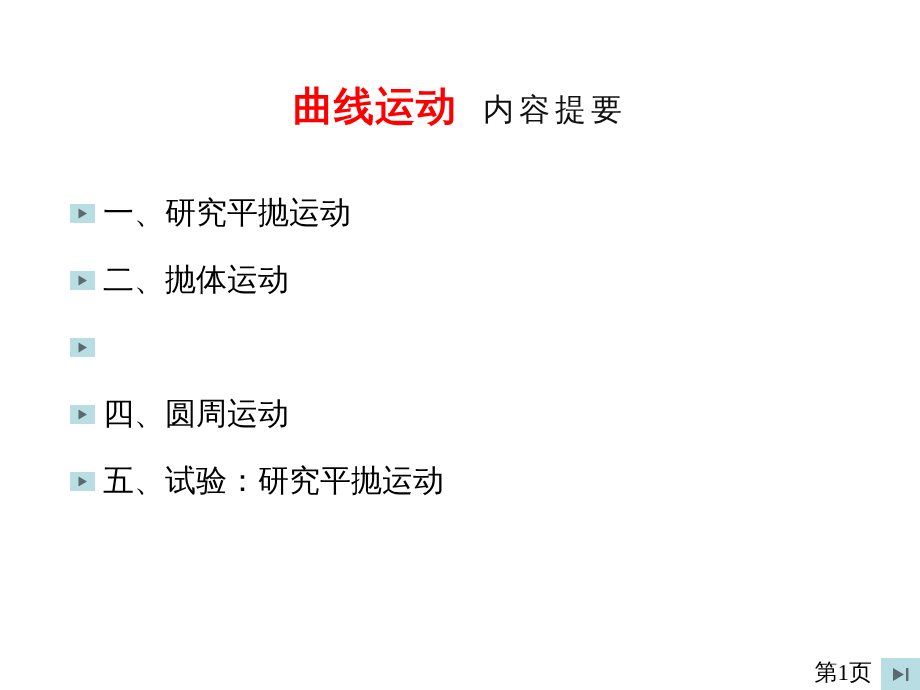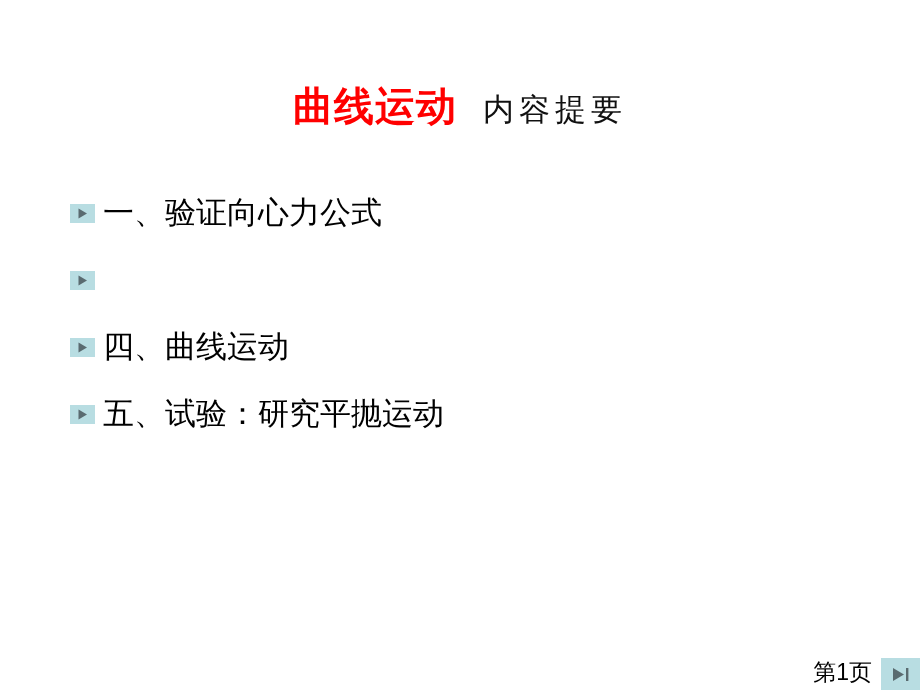--- a/index.html
+++ b/index.html
@@ -88,21 +88,21 @@
     line-height: 1.15;
     letter-spacing: 0px;
     white-space: nowrap;
   }
 
   
   .page-label {
     position: absolute;
     right: 48px;
     bottom: 6px;
-    font-family: Liberation Sans, sans-serif;
+    font-family: Liberation Serif, serif;
     font-size: 23px;
     color: #000000;
     line-height: 1;
     white-space: nowrap;
   }
 
   .nav-button {
     position: absolute;
     right: 0px;
     bottom: 0px;
@@ -128,39 +128,47 @@
   </div>
 
   <div class="outline">
 
     <div class="outline-item">
       <span class="bullet-box">
         <svg width="13" height="13" viewBox="0 0 13 13" aria-hidden="true">
           <polygon points="2.5,1.5 11,6.5 2.5,11.5" fill="#5a6b70"></polygon>
         </svg>
       </span>
-      <span class="outline-text">一、验证向心力公式</span>
+      <span class="outline-text">一、研究平抛运动</span>
     </div>
 
+    <div class="outline-item">
+      <span class="bullet-box">
+        <svg width="13" height="13" viewBox="0 0 13 13" aria-hidden="true">
+          <polygon points="2.5,1.5 11,6.5 2.5,11.5" fill="#5a6b70"></polygon>
+        </svg>
+      </span>
+      <span class="outline-text">二、抛体运动</span>
+    </div>
 
     <div class="outline-item">
       <span class="bullet-box">
         <svg width="13" height="13" viewBox="0 0 13 13" aria-hidden="true">
           <polygon points="2.5,1.5 11,6.5 2.5,11.5" fill="#5a6b70"></polygon>
         </svg>
       </span>
     </div>
 
     <div class="outline-item">
       <span class="bullet-box">
         <svg width="13" height="13" viewBox="0 0 13 13" aria-hidden="true">
           <polygon points="2.5,1.5 11,6.5 2.5,11.5" fill="#5a6b70"></polygon>
         </svg>
       </span>
-      <span class="outline-text">四、曲线运动</span>
+      <span class="outline-text">四、圆周运动</span>
     </div>
 
     <div class="outline-item">
       <span class="bullet-box">
         <svg width="13" height="13" viewBox="0 0 13 13" aria-hidden="true">
           <polygon points="2.5,1.5 11,6.5 2.5,11.5" fill="#5a6b70"></polygon>
         </svg>
       </span>
       <span class="outline-text">五、试验：研究平抛运动</span>
     </div>

